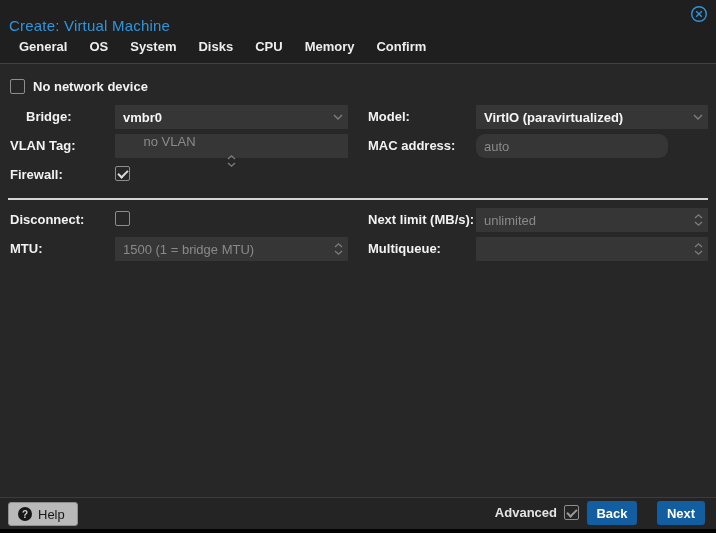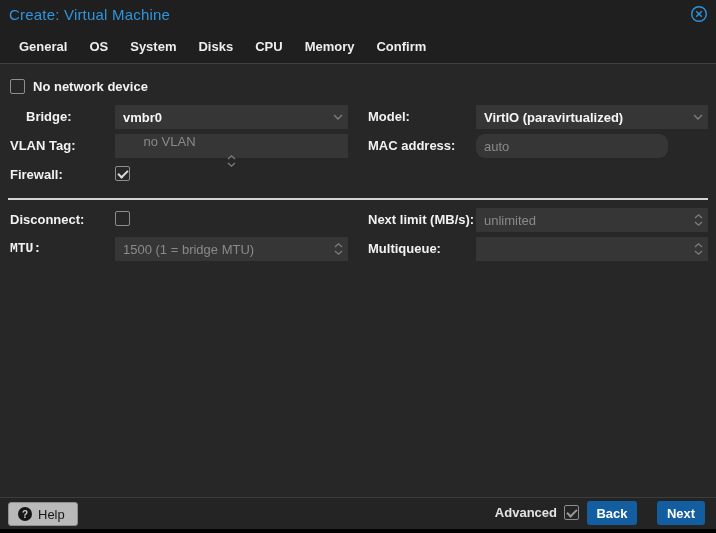--- a/index.html
+++ b/index.html
@@ -8,21 +8,21 @@
   .window {
     position:relative; width:716px; height:533px;
     background:#272727; overflow:hidden;
   }
   
   .header {
     position:absolute; left:0; top:0; width:716px; height:64px;
     background:#1f1f1f; border-bottom:1px solid #414141;
   }
   .title {
-    position:absolute; left:9px; top:6px;
+    position:absolute; left:9px; top:17px;
     font-size:15px; color:#2e95dd; letter-spacing:.2px;
   }
   .close-btn {
     position:absolute; right:8px; top:5px; width:18px; height:18px;
     cursor:pointer; display:flex; align-items:center; justify-content:center;
   }
   .tabs {
     position:absolute; left:10px; top:35px;
     display:flex; gap:4px; align-items:flex-end;
   }
@@ -173,21 +173,21 @@
     <div class="field" style="left:476px; top:143px; width:232px;">
       <input type="text" placeholder="unlimited" style="">
       <span class="trigger">
         <svg width="11" height="16" viewBox="0 0 11 16">
             <path d="M2 6 L5.5 2.8 L9 6" fill="none" stroke="#7d7d7d" stroke-width="1.3"></path>
             <path d="M2 10 L5.5 13.2 L9 10" fill="none" stroke="#7d7d7d" stroke-width="1.3"></path>
           </svg>
       </span>
     </div>
 
-    <div class="flabel" style="left:10px; top:176px;font-family:Liberation Mono, monospace;">MTU:</div>
+    <div class="flabel" style="left:10px; top:176px;">MTU:</div>
     <div class="field" style="left:115px; top:172px; width:233px;">
       <input type="text" placeholder="1500 (1 = bridge MTU)" style="">
       <span class="trigger">
         <svg width="11" height="16" viewBox="0 0 11 16">
             <path d="M2 6 L5.5 2.8 L9 6" fill="none" stroke="#7d7d7d" stroke-width="1.3"></path>
             <path d="M2 10 L5.5 13.2 L9 10" fill="none" stroke="#7d7d7d" stroke-width="1.3"></path>
           </svg>
       </span>
     </div>
     <div class="flabel" style="left:368px; top:176px;">Multiqueue:</div>

